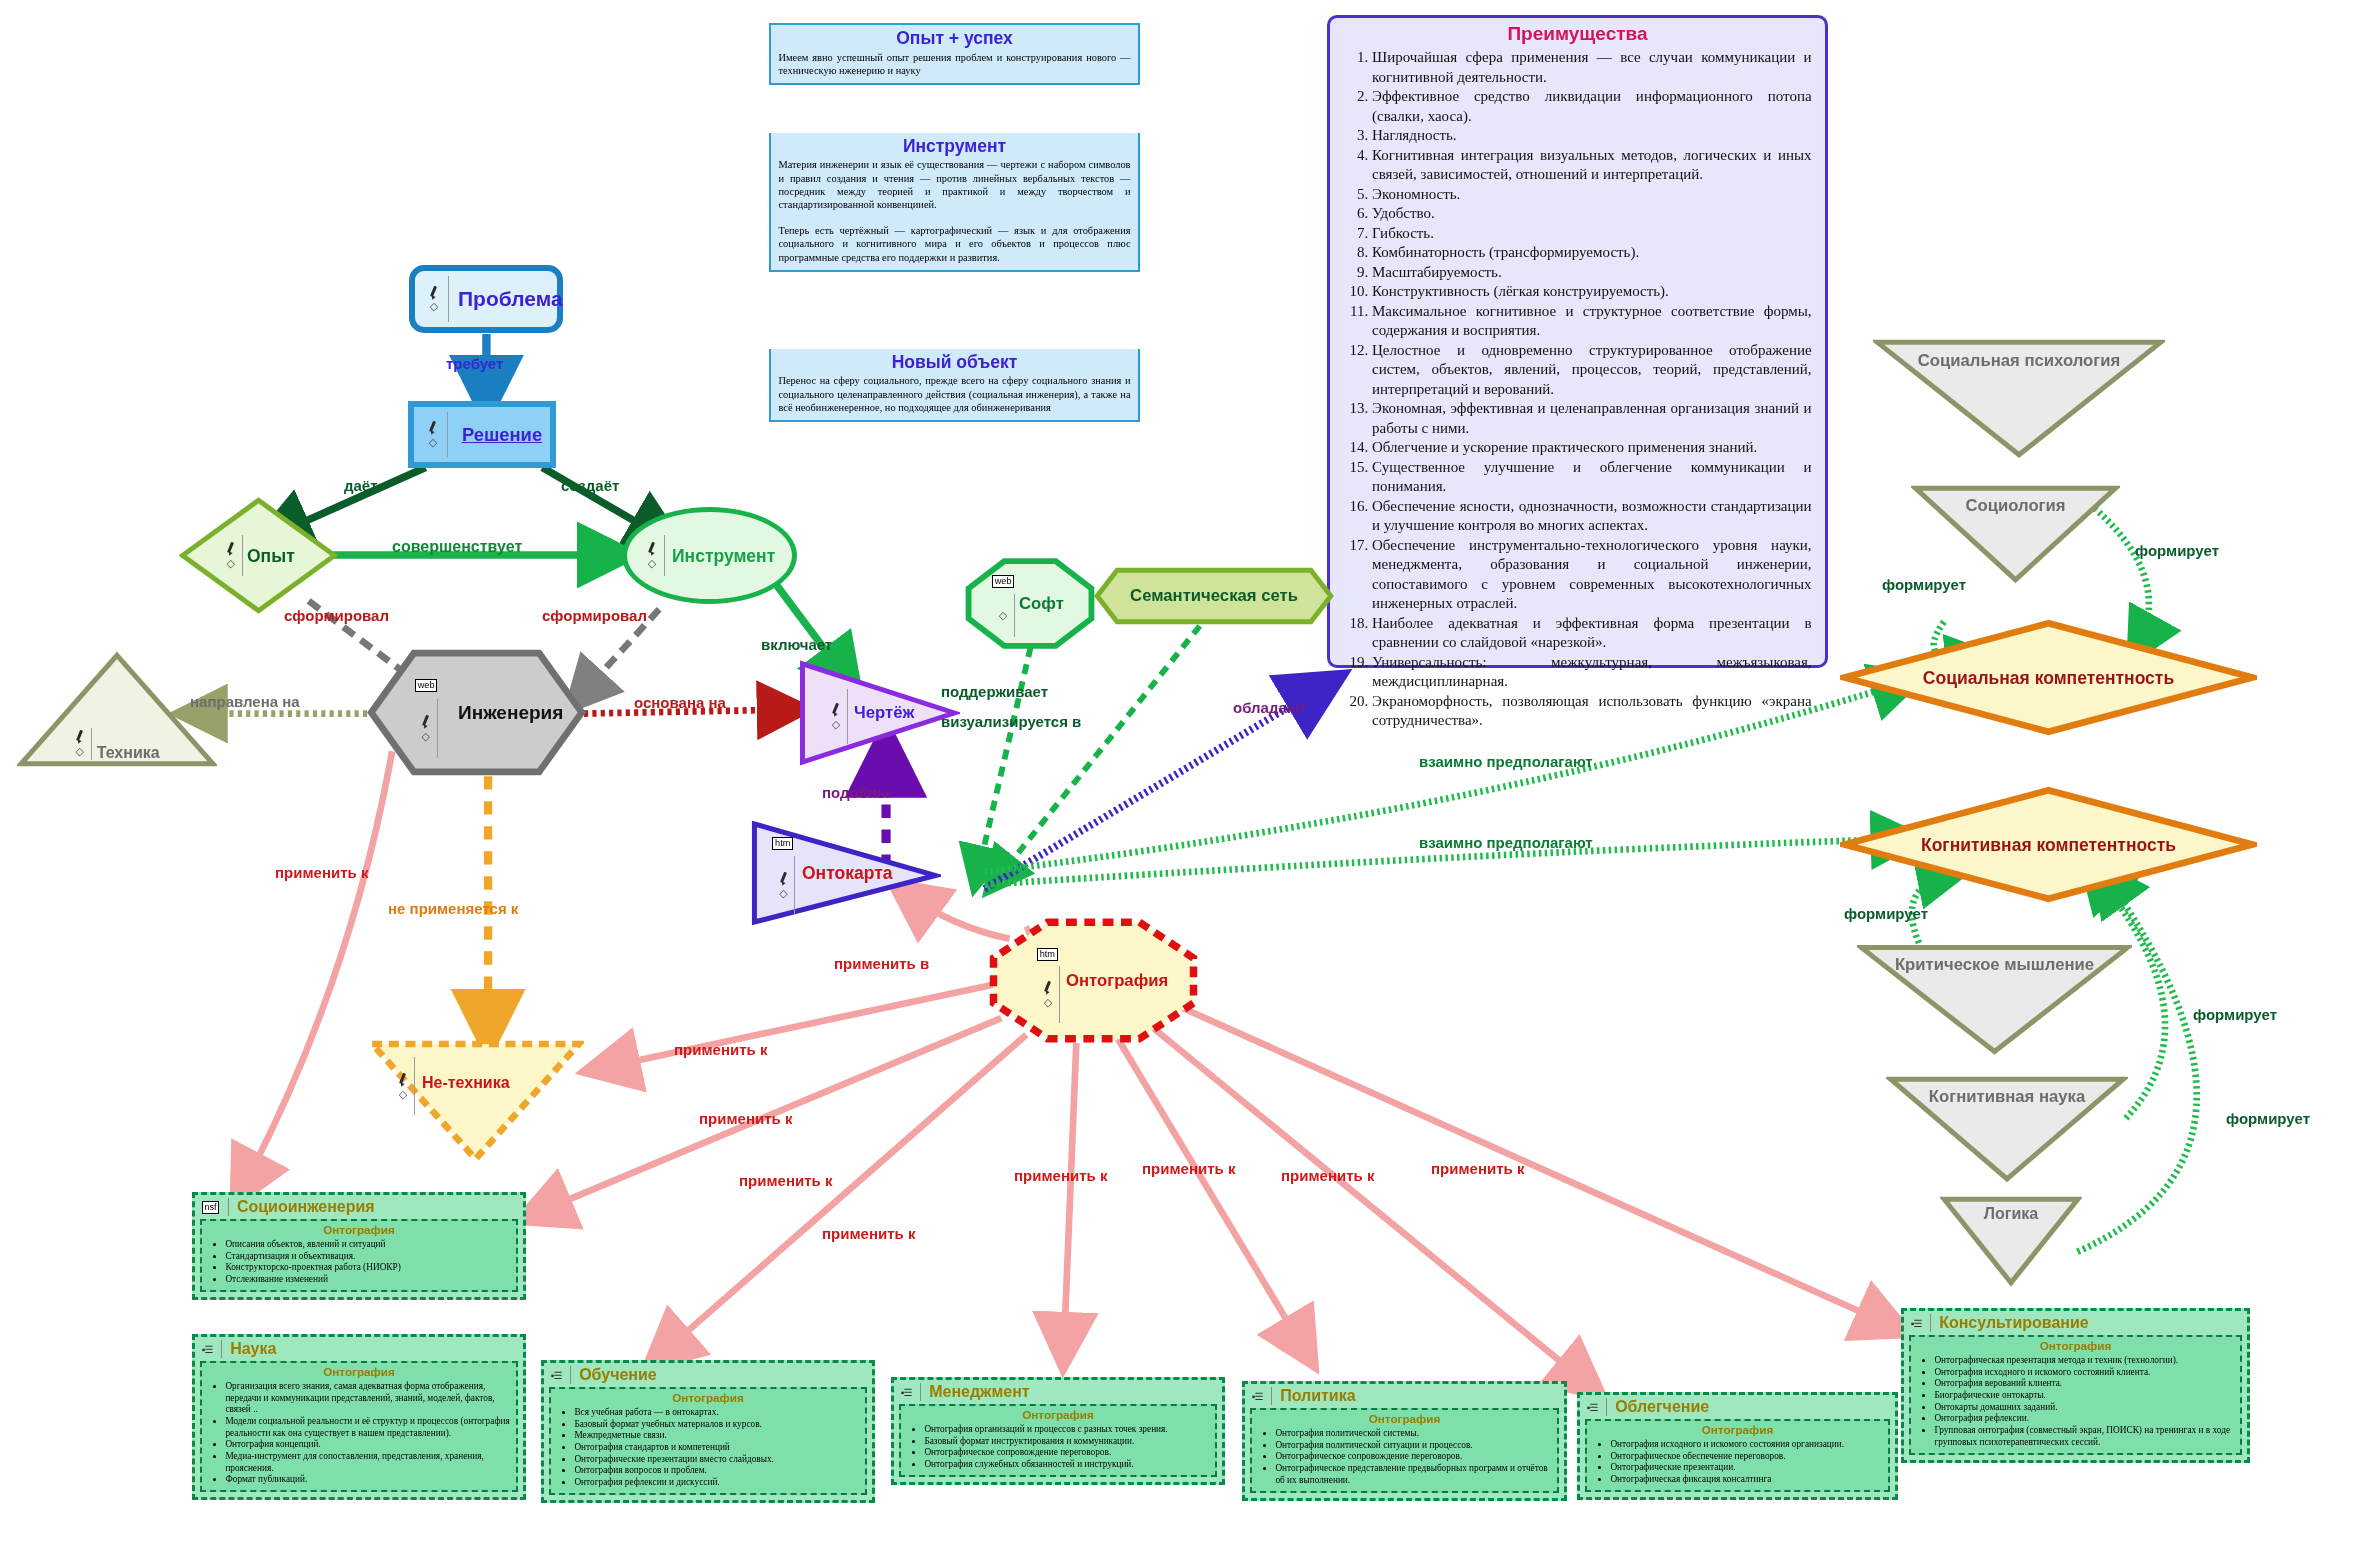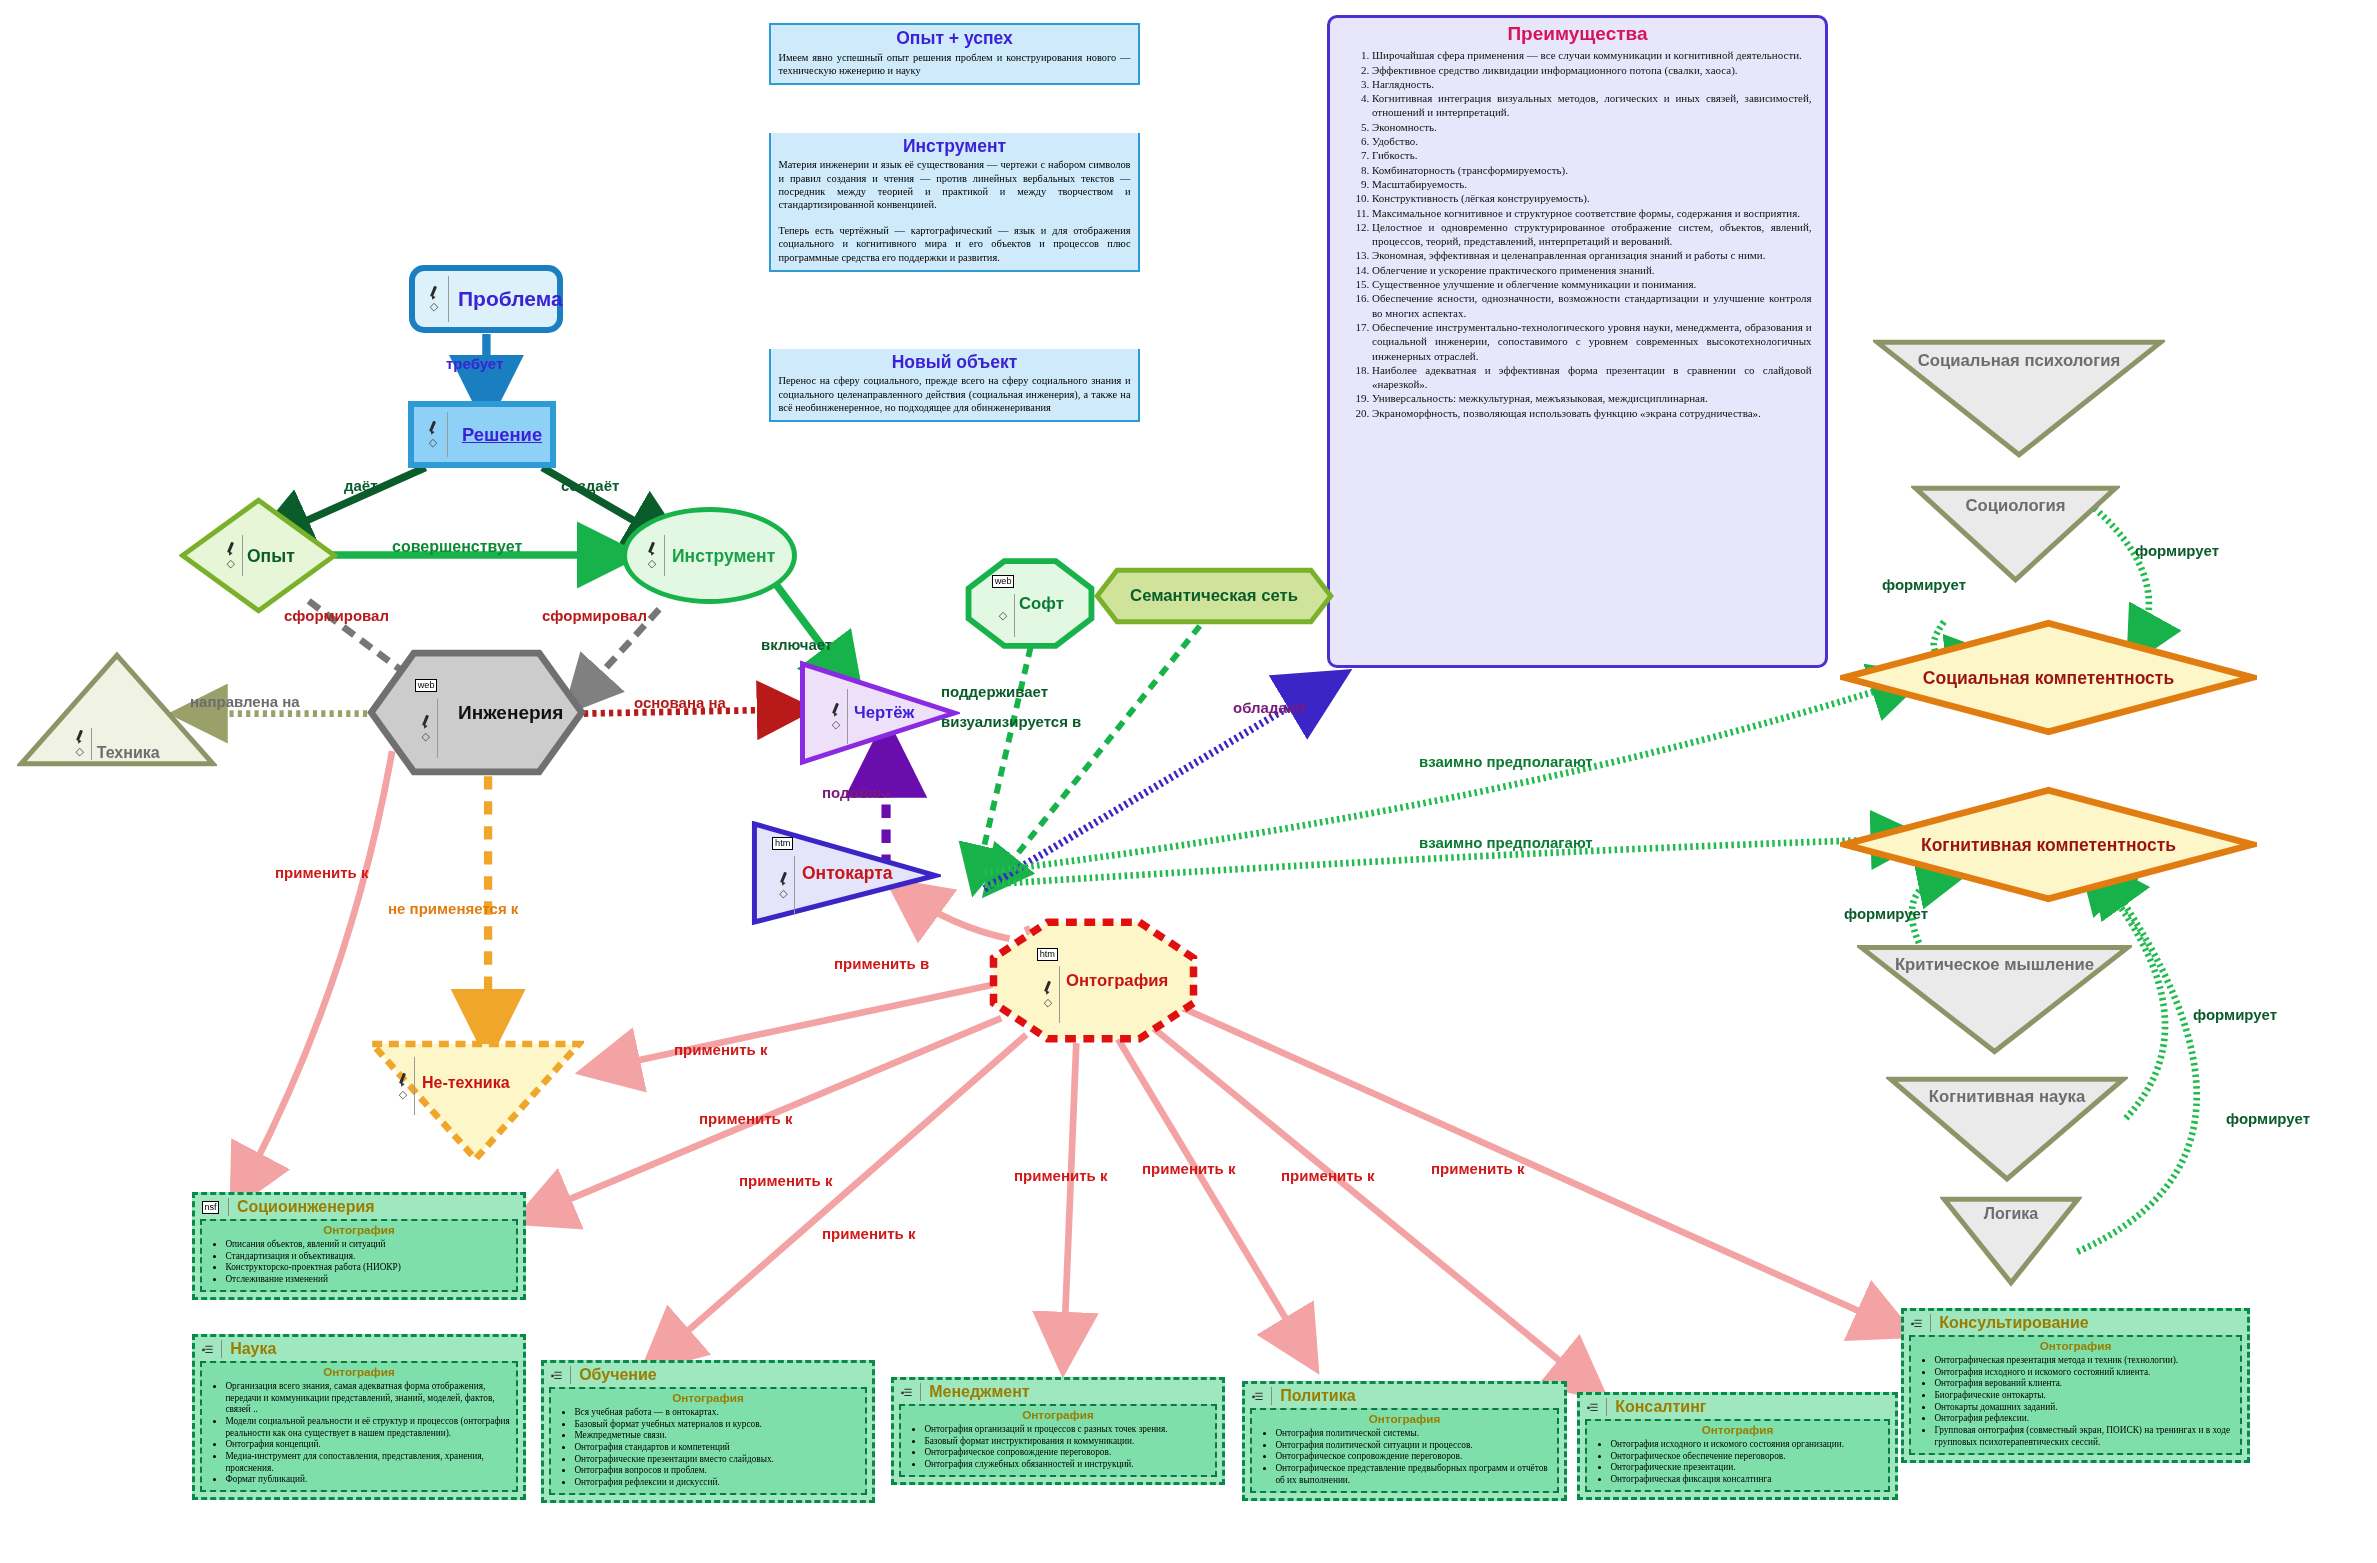--- a/index.html
+++ b/index.html
@@ -31,21 +31,21 @@
   .panel h3{margin:0;text-align:center;font-weight:bold;}
   .panel p{margin:0 0 0 0;font-family:"Liberation Serif",serif;text-align:justify;}
 
   .bluepanel{background:#cfeafa;border:2.5px solid #2e9bd6;}
   .bluepanel h3{color:#3c21d6;font-size:17.5px;padding:2.5px 0 1.7px;}
   .bluepanel p{color:#000;font-size:10.4px;line-height:1.28;padding:0 7.5px 5.8px;}
 
   .purplepanel{background:#e7e6fb;border:3.3px solid #4b2fd0;border-radius:10px;}
   .purplepanel h3{color:#d6145a;font-size:19px;padding:5px 0 3.3px;}
   .purplepanel ol{margin:0;padding:0 13.4px 6.7px 42px;color:#111;
-     font-family:"Liberation Serif",serif;font-size:11px;line-height:1.30;text-align:justify;}
+     font-family:"Liberation Serif",serif;font-size:15px;line-height:1.30;text-align:justify;}
   .purplepanel li{margin-bottom:0px;}
 
   
   .appbox{position:absolute;box-sizing:border-box;background:#9fe8bf;
      border:3.3px dashed #0a8a4a;padding:3.3px 5px 5px 5px;}
   .appbox .head{display:flex;align-items:center;gap:6.7px;padding-left:1.7px;}
   .appbox .title{color:#9a7d00;font-size:16px;font-weight:bold;}
   .appbox .sub{margin-top:2.5px;background:#7fdfab;border:2.5px dashed #0a7a42;
      padding:2.5px 5px 4.2px;}
   .appbox .subhead{text-align:center;color:#9a7d00;font-weight:bold;font-size:11.7px;
@@ -502,21 +502,21 @@
           <li>Онтографическое сопровождение переговоров.</li>
           <li>Онтографическое представление предвыборных программ и отчётов об их выполнении.</li>
         </ul>
     </div>
   </div>
 
   <div class="appbox" style="left:1577px;top:1392px;width:321px;">
     <div class="head">
       <span class="listico">▪☰</span>
       <span class="vbar"></span>
-      <span class="title">Консалтинг</span>
+      <span class="title">Облегчение</span>
     </div>
     <div class="sub">
       <div class="subhead">Онтография</div>
       <ul>
           <li>Онтография исходного и искомого состояния организации.</li>
           <li>Онтографическое обеспечение переговоров.</li>
           <li>Онтографические презентации.</li>
           <li>Онтографическая фиксация консалтинга</li>
         </ul>
     </div>

